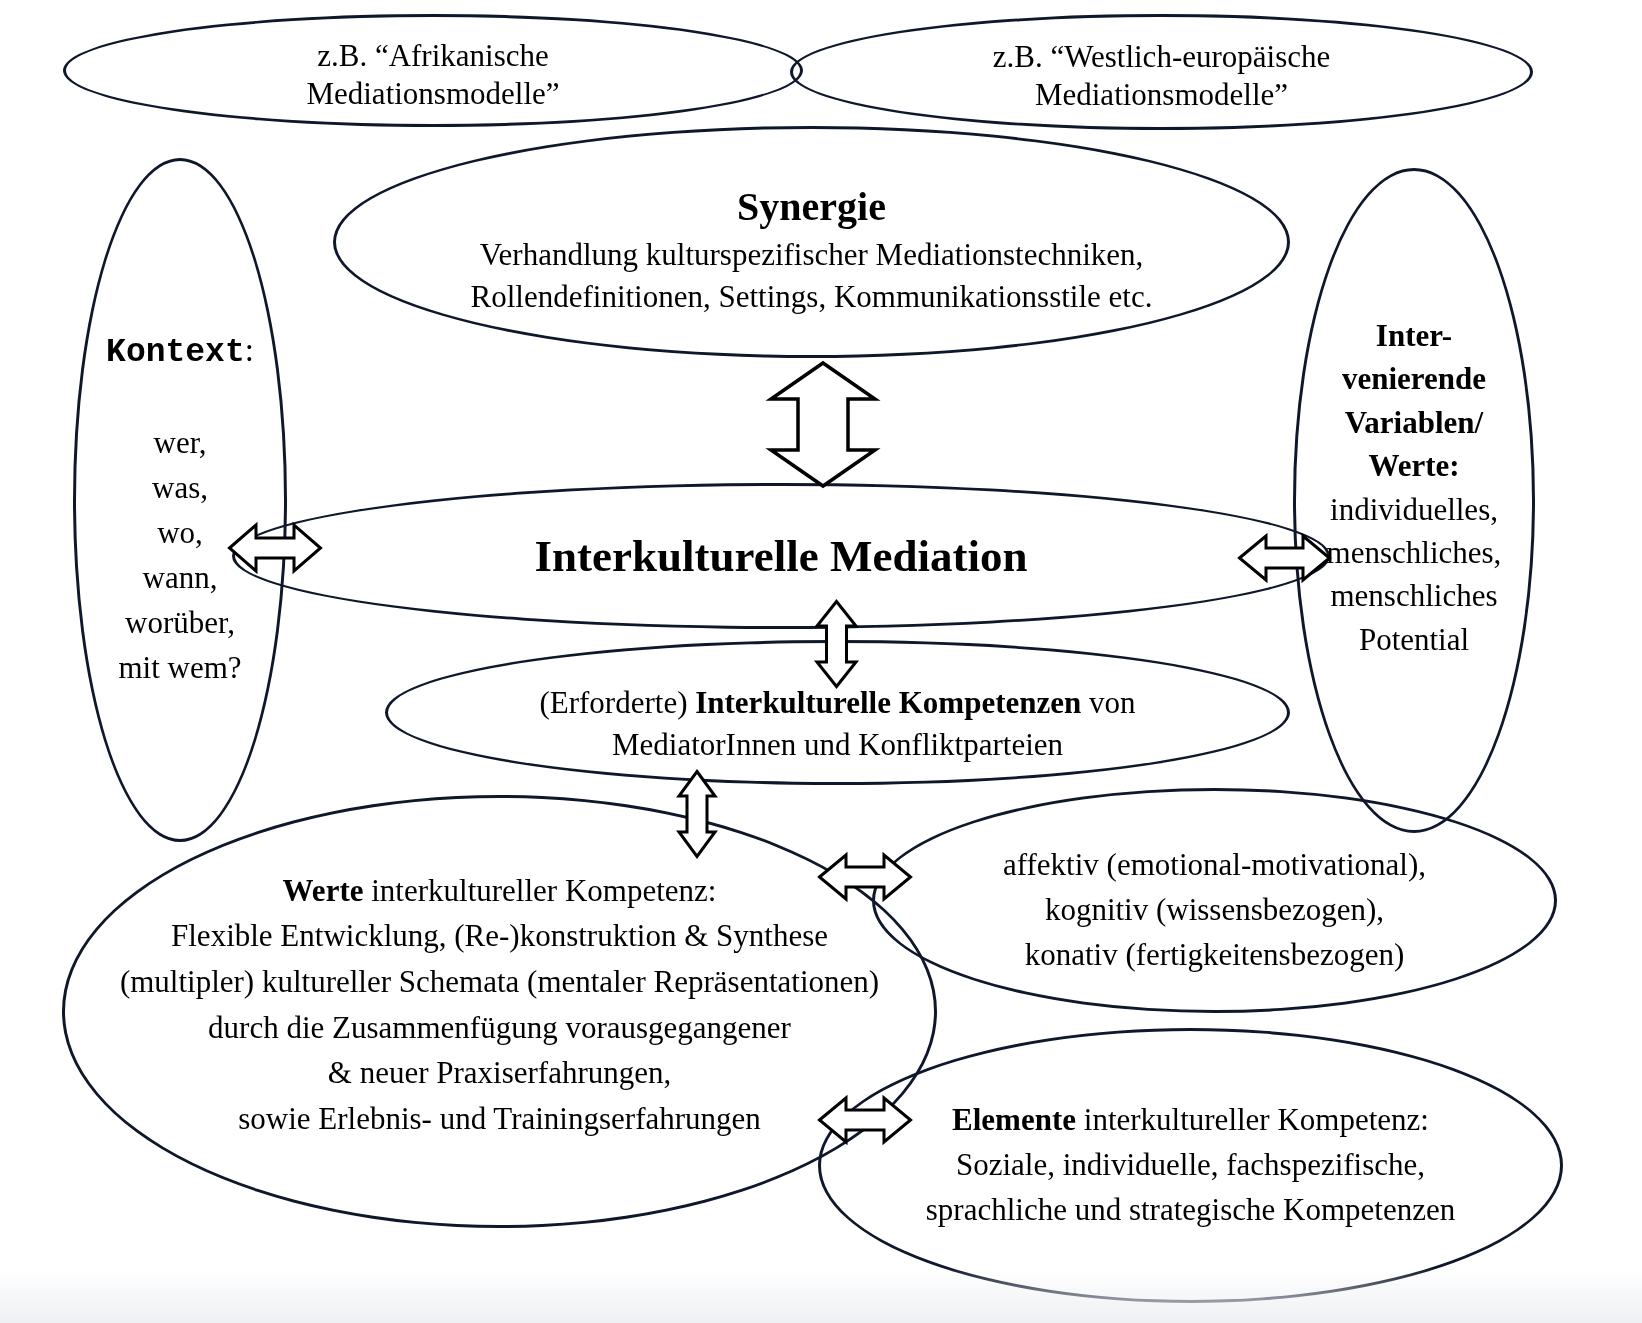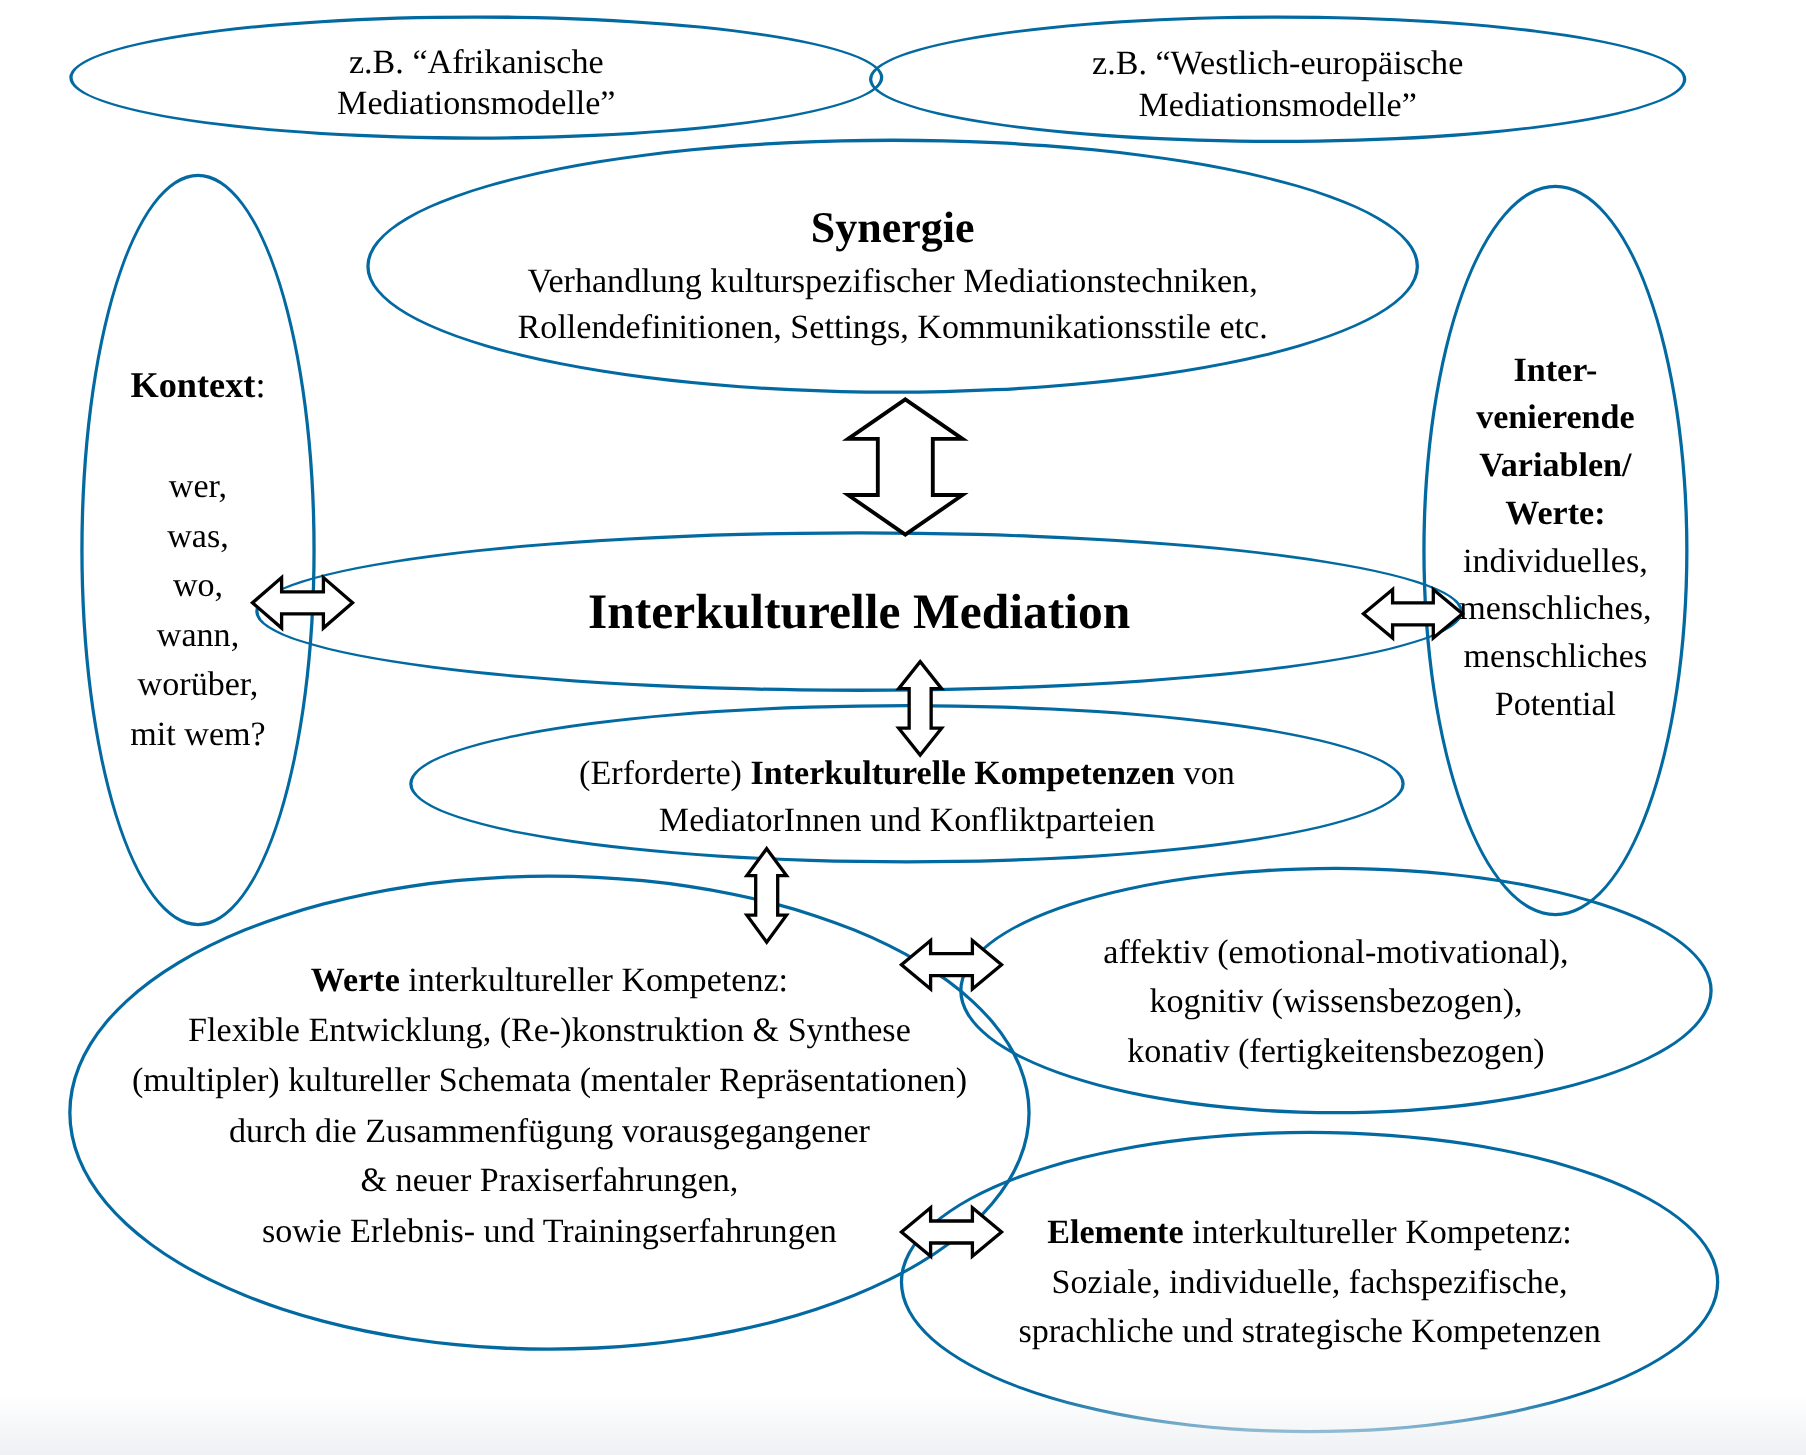--- a/index.html
+++ b/index.html
@@ -9,49 +9,49 @@
     font-family:"Liberation Serif","DejaVu Serif",serif;
     color:#000;
   }
   .page-edge {
     position:absolute; left:0; bottom:0; width:100%; height:55px;
     background:linear-gradient(to bottom, rgba(240,240,243,0), #eef0f3);
     pointer-events:none;
   }
   .node {
     position:absolute; box-sizing:border-box;
-    border:3px solid #0369a1; border-radius:50%;
+    border:3px solid #0f172a; border-radius:50%;
     background:transparent;
     display:flex; flex-direction:column; align-items:center; justify-content:center;
     text-align:center;
   }
   .line { font-size:31px; line-height:1.42; white-space:nowrap; }
   .bold { font-weight:bold; }
 
   
   .n-model-left  { left:63px;  top:14px;  width:740px;  height:113px; padding-top:8px; }
   .n-model-right { left:790px; top:14px;  width:743px;  height:116px; padding-top:8px; }
   .n-model-left .line, .n-model-right .line { line-height:1.22; }
 
   .n-synergie { left:333px; top:126px; width:957px; height:232px; padding-top:20px; }
   .synergie-title { font-size:40px; font-weight:bold; line-height:1.12; margin-bottom:4px; }
   .n-synergie .line { line-height:1.36; }
 
   .n-kontext { left:73px; top:158px; width:214px; height:684px; padding-top:18px; }
   .n-kontext .line { line-height:1.45; }
   .kontext-title { font-size:33px; margin-bottom:44px; }
-  .kontext-title b { font-weight:bold; }
+  .kontext-title b { font-weight:bold;font-family:Liberation Mono, monospace; }
 
   .n-mediation { left:232px; top:483px; width:1098px; height:146px; }
   .mediation-label { font-size:45px; font-weight:bold; }
 
   .n-variablen { left:1293px; top:168px; width:242px; height:665px; padding-bottom:26px; }
   .n-variablen .line { line-height:1.4; }
 
-  .n-kompetenzen { left:372px; top:640px; width:905px; height:145px; padding-top:22px; }
+  .n-kompetenzen { left:385px; top:640px; width:905px; height:145px; padding-top:22px; }
   .n-kompetenzen .line { line-height:1.34; }
 
   .n-erwerb { left:62px; top:795px; width:875px; height:433px; padding-bottom:14px; }
   .n-erwerb .line { line-height:1.47; }
 
   .n-ebenen { left:872px; top:788px; width:685px; height:225px; padding-top:20px; }
   .n-ebenen .line { line-height:1.45; }
 
   .n-elemente { left:818px; top:1028px; width:745px; height:275px; }
   .n-elemente .line { line-height:1.45;text-align:center; }

